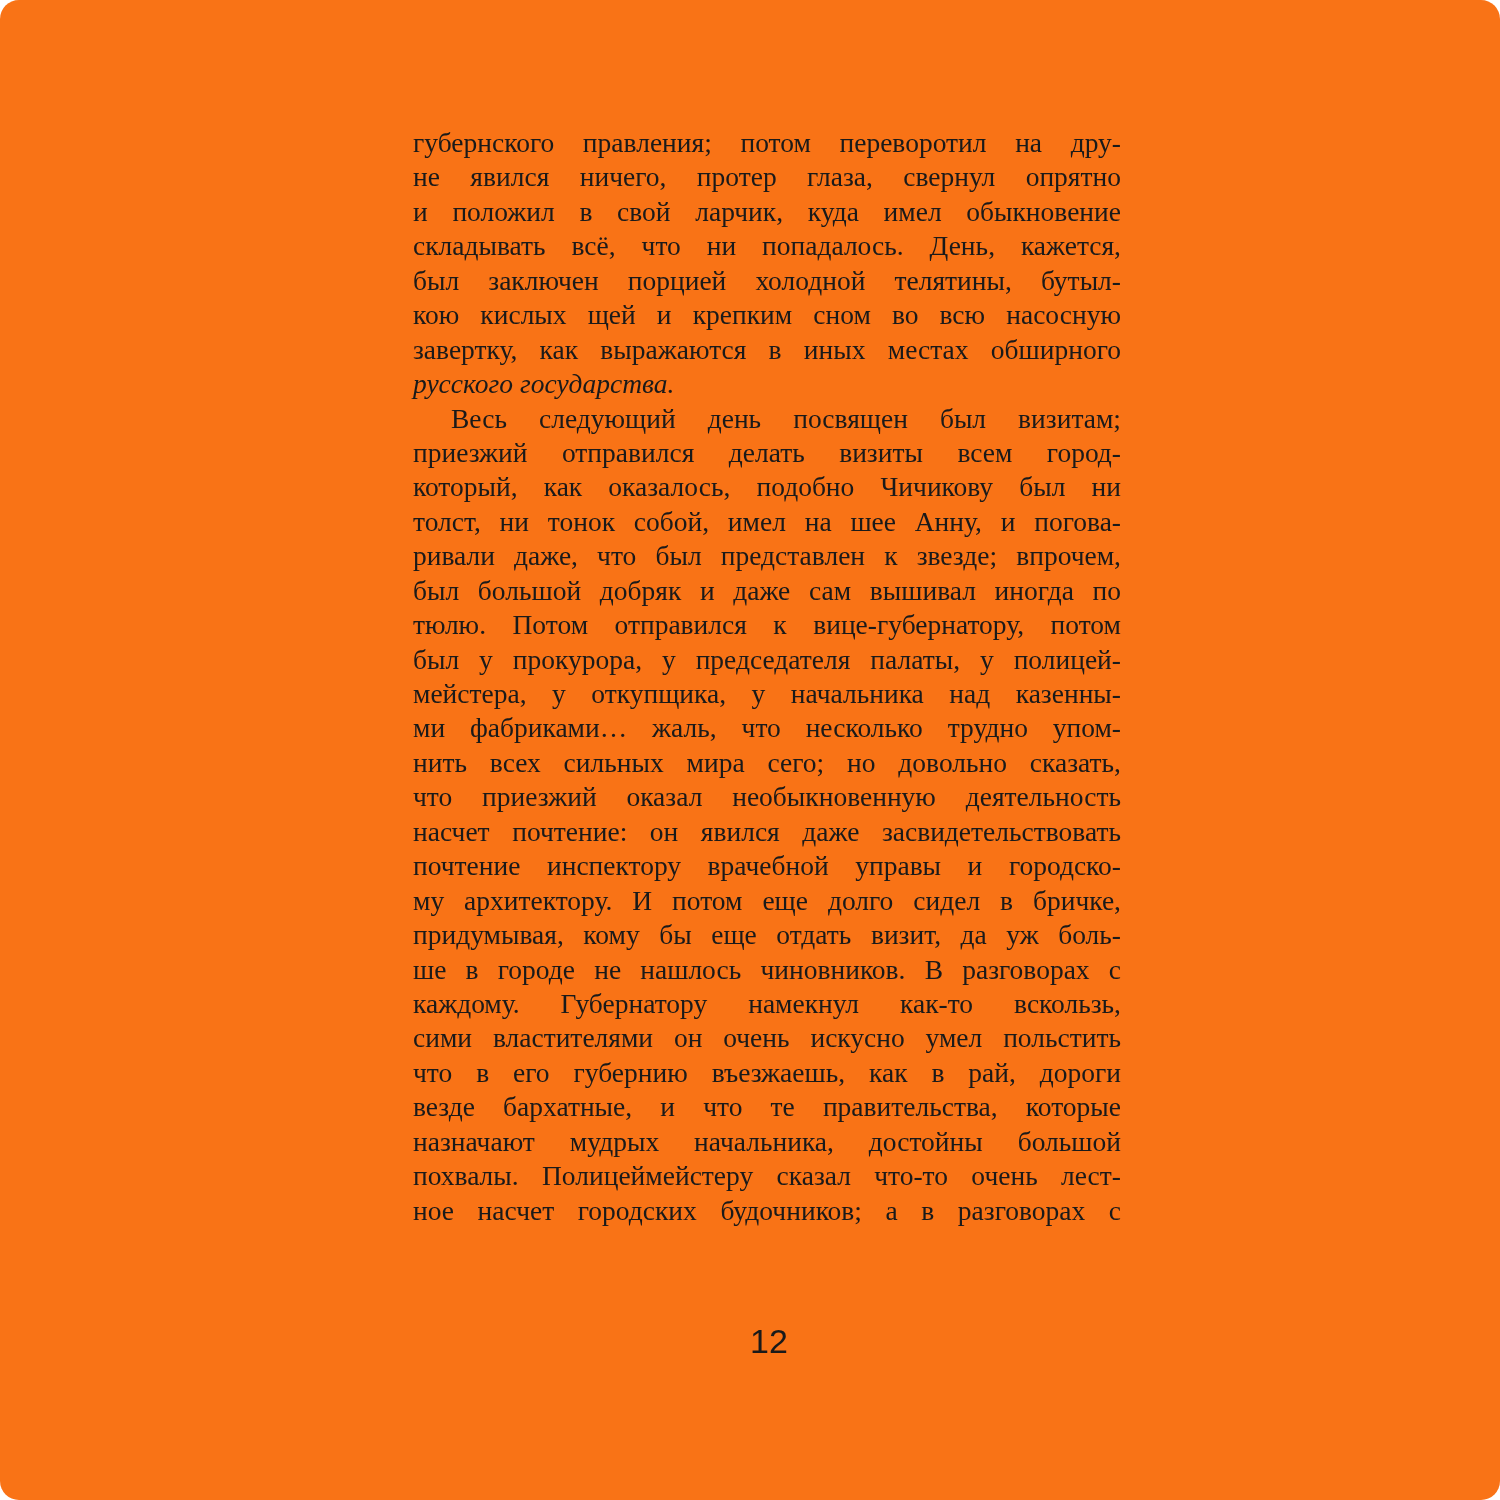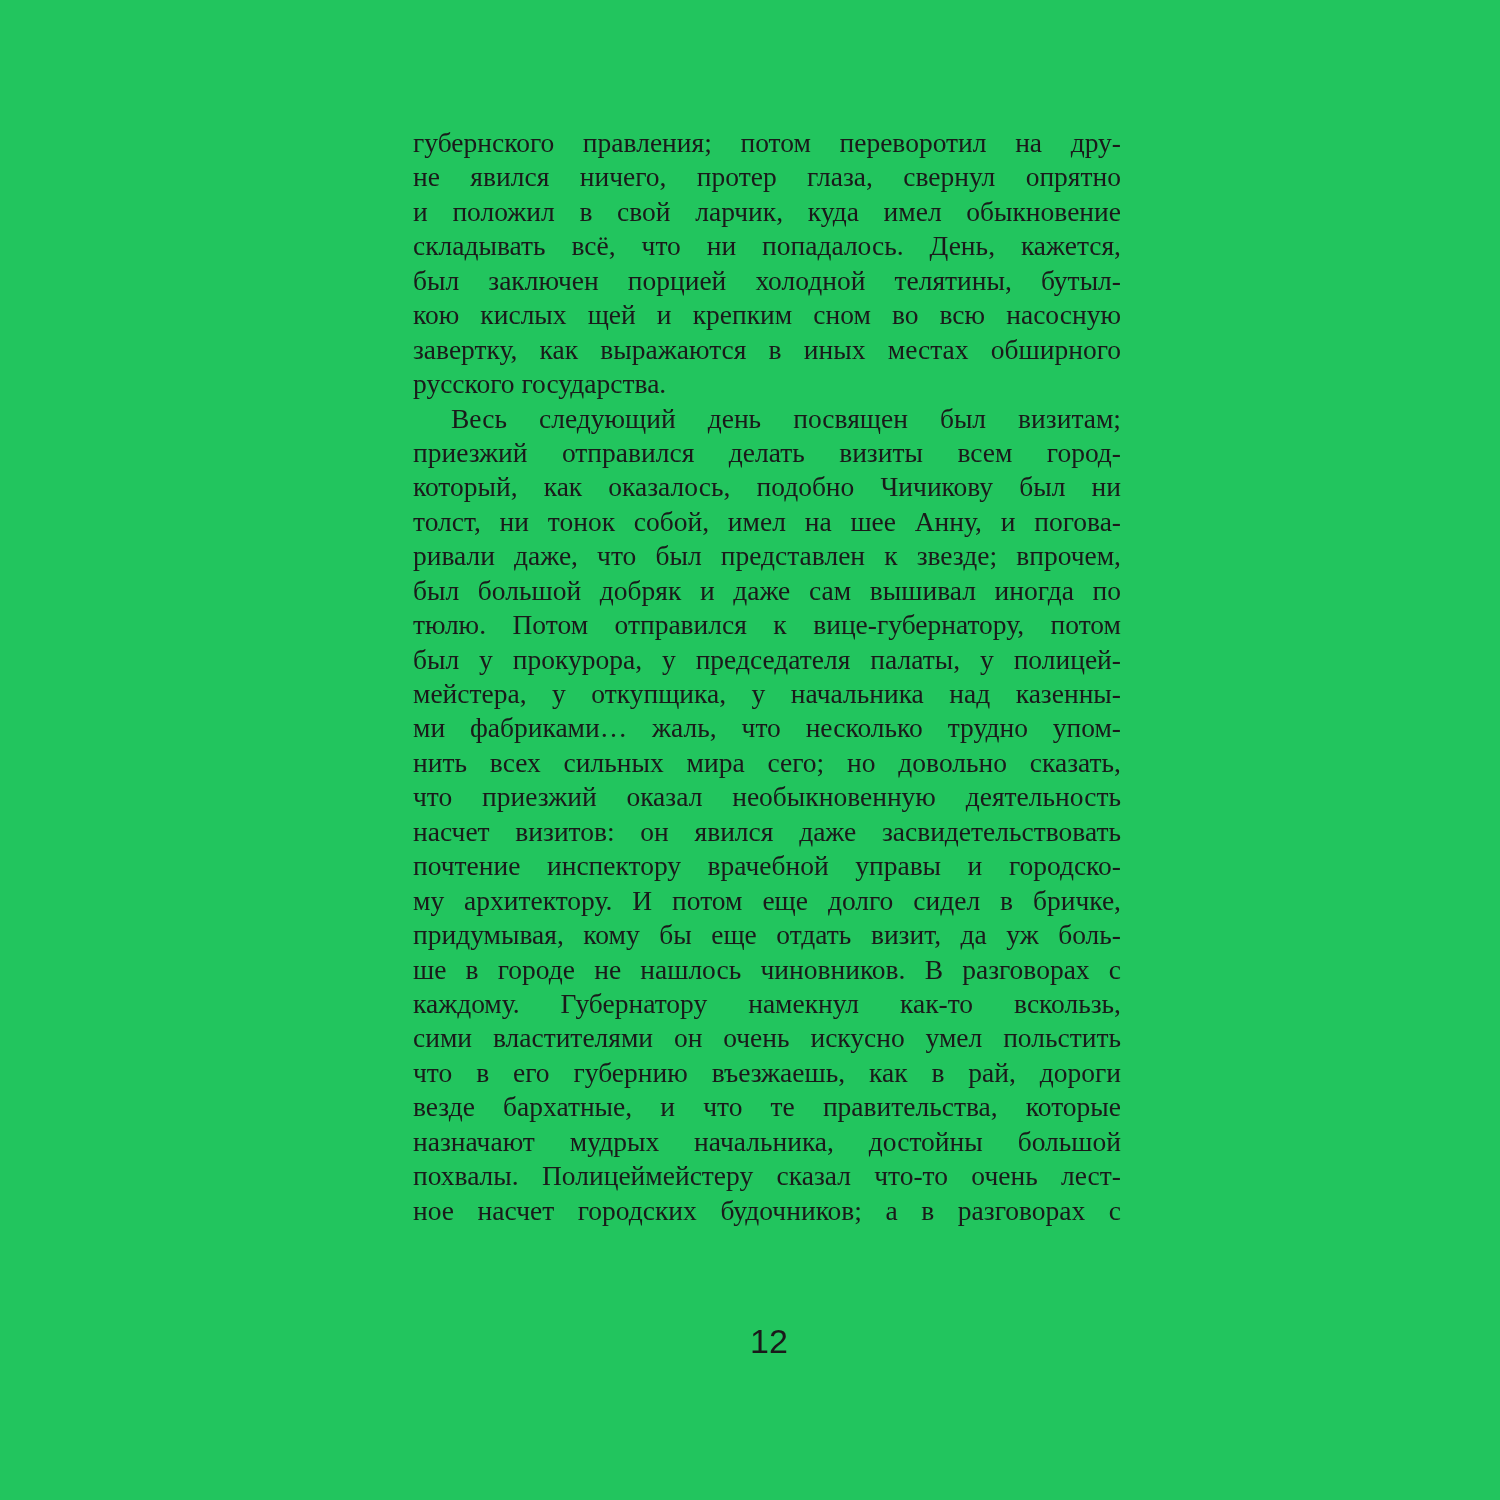--- a/index.html
+++ b/index.html
@@ -10,41 +10,43 @@
     body {
       width: 1500px;
       height: 1500px;
       position: relative;
       overflow: hidden;
     }
     .page {
       position: absolute;
       left: 0; top: 0;
       width: 1500px; height: 1500px;
-      background: #22c55e;
+      background: #f97316;
+      border-radius: 19px;
     }
     .text-block {
       position: absolute;
       left: 413px;
       top: 126px;
       width: 708px;
       font-family: "Liberation Serif", "DejaVu Serif", serif;
       font-size: 27.5px;
       line-height: 34.45px;
       color: #1a1a1a;
     }
     .line {
       display: block;
       height: 34.45px;
       white-space: nowrap;
       text-align: justify;
       text-align-last: justify;
     }
     .line.last {
       text-align-last: left;
+      font-style: italic;
     }
     .line.indent {
       padding-left: 38px;
     }
     .page-number {
       position: absolute;
       left: 0;
       width: 1538px;
       top: 1322px;
       text-align: center;
@@ -76,21 +78,21 @@
       <span class="line">который, как оказалось, подобно Чичикову был ни</span>
       <span class="line">толст, ни тонок собой, имел на шее Анну, и погова-</span>
       <span class="line">ривали даже, что был представлен к звезде; впрочем,</span>
       <span class="line">был большой добряк и даже сам вышивал иногда по</span>
       <span class="line">тюлю. Потом отправился к вице-губернатору, потом</span>
       <span class="line">был у прокурора, у председателя палаты, у полицей-</span>
       <span class="line">мейстера, у откупщика, у начальника над казенны-</span>
       <span class="line">ми фабриками… жаль, что несколько трудно упом-</span>
       <span class="line">нить всех сильных мира сего; но довольно сказать,</span>
       <span class="line">что приезжий оказал необыкновенную деятельность</span>
-      <span class="line">насчет визитов: он явился даже засвидетельствовать</span>
+      <span class="line">насчет почтение: он явился даже засвидетельствовать</span>
       <span class="line">почтение инспектору врачебной управы и городско-</span>
       <span class="line">му архитектору. И потом еще долго сидел в бричке,</span>
       <span class="line">придумывая, кому бы еще отдать визит, да уж боль-</span>
       <span class="line">ше в городе не нашлось чиновников. В разговорах с</span>
       <span class="line">каждому. Губернатору намекнул как-то вскользь,</span>
       <span class="line">сими властителями он очень искусно умел польстить</span>
       <span class="line">что в его губернию въезжаешь, как в рай, дороги</span>
       <span class="line">везде бархатные, и что те правительства, которые</span>
       <span class="line">назначают мудрых начальника, достойны большой</span>
       <span class="line">похвалы. Полицеймейстеру сказал что-то очень лест-</span>

